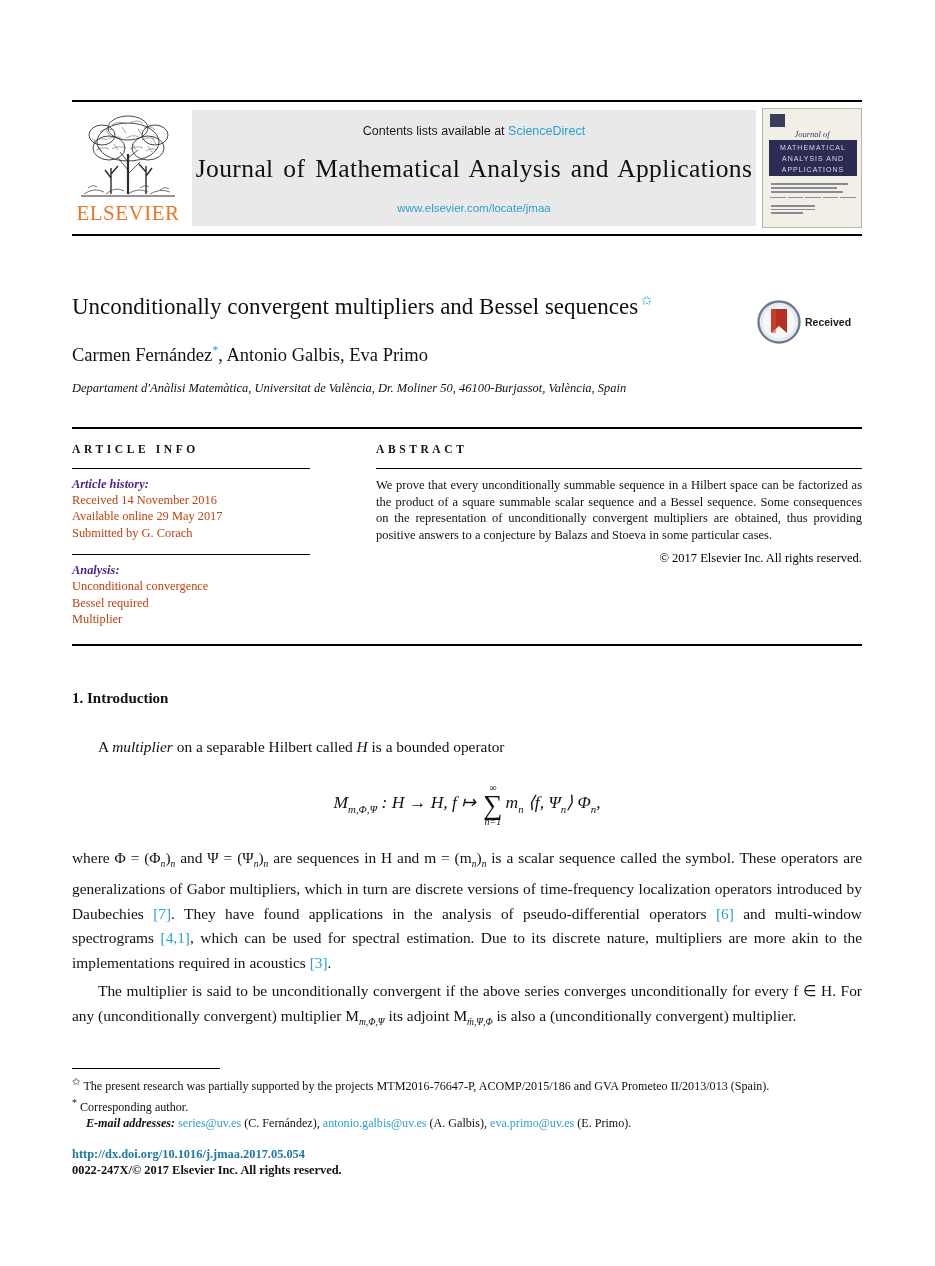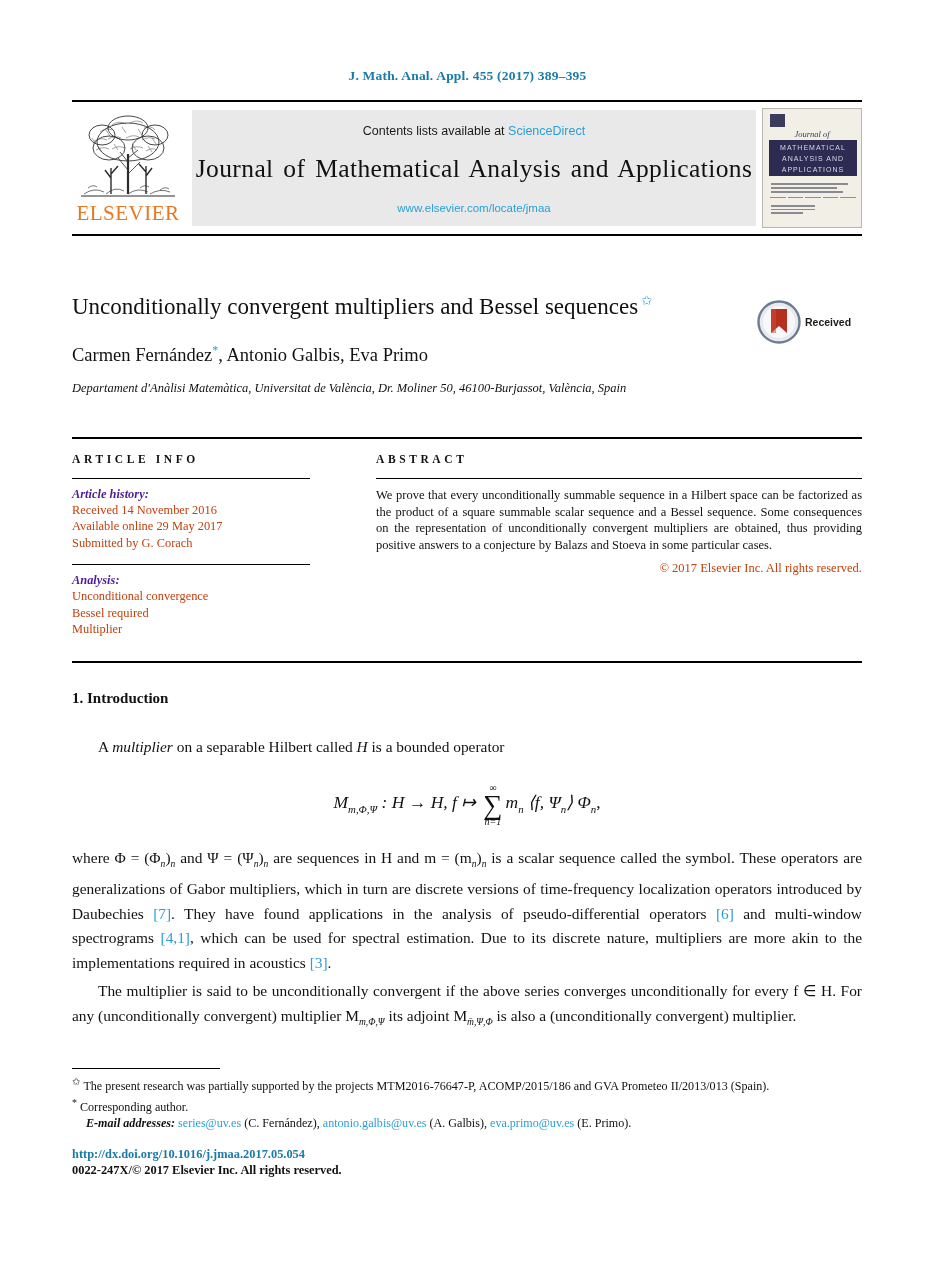--- a/index.html
+++ b/index.html
@@ -241,26 +241,26 @@
     font-family: "Liberation Sans", sans-serif;
     font-size: 10.5px;
     font-weight: bold;
     color: #1b1b1b;
     margin-left: 4px;
   }
 
   
   .infoabs {
     position: absolute;
-    left: 72px; top: 437px;
+    left: 72px; top: 427px;
     width: 790px;
     border-top: 2.2px solid #000;
     border-bottom: 2.2px solid #000;
     padding-top: 14px;
-    padding-bottom: 28px;
+    padding-bottom: 21px;
     box-sizing: content-box;
     height: 180px;
   }
   .col-info {
     position: absolute;
     left: 0; top: 14px;
     width: 238px;
   }
   .col-abs {
     position: absolute;
@@ -296,21 +296,21 @@
   .abs-text {
     font-family: "Liberation Serif", serif;
     font-size: 12.5px;
     line-height: 16.6px;
     color: #111;
     text-align: justify;
   }
   .abs-copy {
     font-family: "Liberation Serif", serif;
     font-size: 12.5px;
-    color: #c2410c;
+    color: #000000;
     text-align: right;
     margin-top: 8px;
   }
 
   
   .body-wrap {
     position: absolute;
     left: 72px; top: 690px;
     width: 790px;
   }
@@ -383,21 +383,20 @@
     line-height: 16.2px;
   }
   .doi-link { color: #1a7aa8; font-weight: bold; }
   .issn-line { color: #111; font-weight: bold; }
 </style>
 </head>
 <body>
 
 <div class="page">
 
-  <div class="running-head">J. Math. Anal. Appl. 455 (2017) 389–395</div>
 
   <div class="masthead">
     <div class="masthead-inner">
 
       <div class="elsevier-logo">
         <svg class="tree-svg" width="100" height="92" viewBox="0 0 100 92">
           <g fill="none" stroke="#2b2b2b" stroke-width="0.8">
             <path d="M50 86 L50 46" stroke-width="2.2"></path>
             <path d="M50 62 L40 50 M50 66 L62 54 M50 54 L42 44 M50 50 L60 42"></path>
             <path d="M33 86 L33 60 M33 70 L27 62 M33 66 L40 58" stroke-width="1.4"></path>

